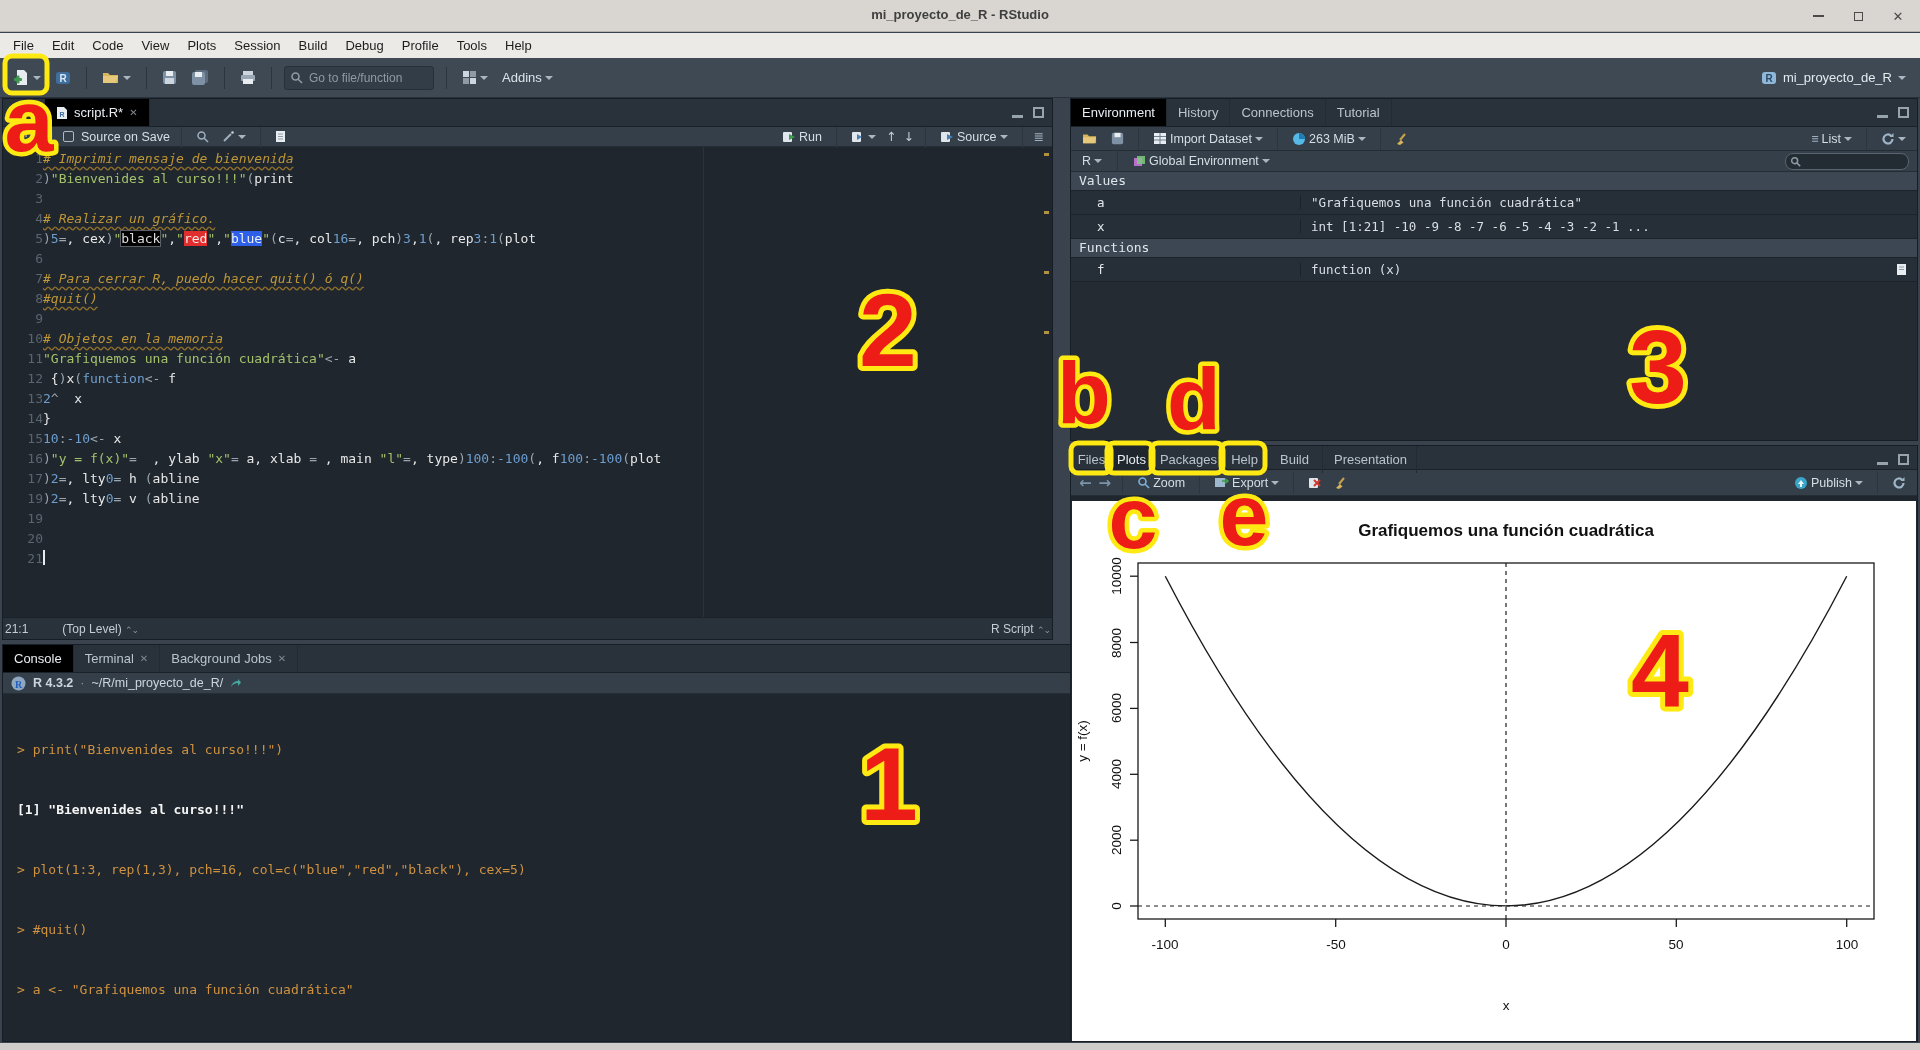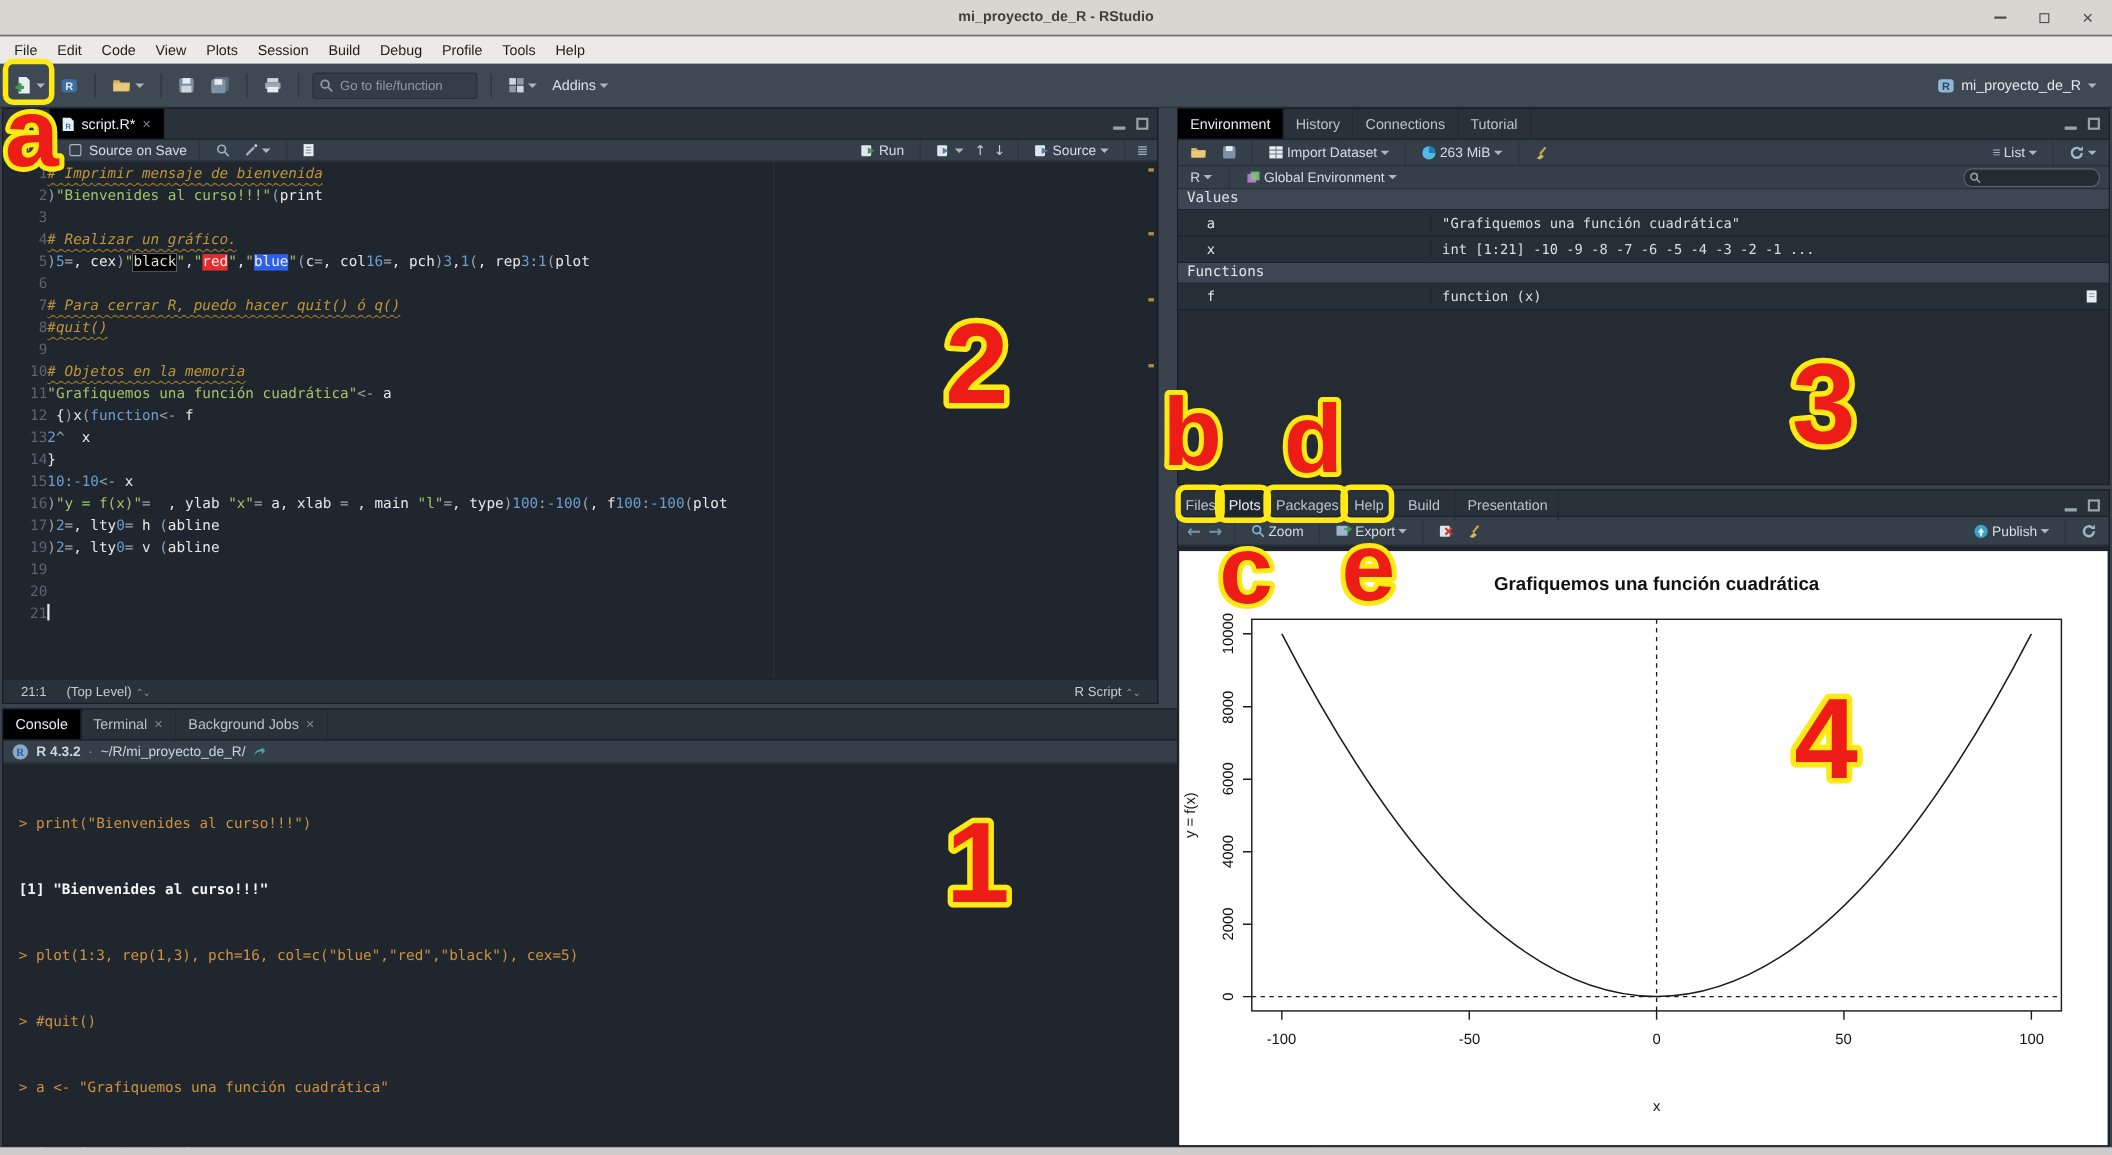--- a/index.html
+++ b/index.html
@@ -50,21 +50,21 @@
   .tk-t { color:#e8e8e8; }
   .tk-s { color:#a3c26b; }
   .tk-n { color:#6d9ecf; }
   .tk-k { color:#6d9ecf; }
   .tk-o, .tk-p { color:#9aa5ae; }
   .tk-hb { color:#eaf1f8; background:#2e5fe8; }
   .tk-hr { color:#f6e8e8; background:#e02d2d; }
   .tk-hk { color:#dcdcdc; background:#000; box-shadow:0 0 0 1px #5a6066; }
   .ecaret { display:inline-block; width:2px; height:15px; background:#e6ecf1; vertical-align:-2px; }
   .lintmark { position:absolute; right:3px; width:5px; height:3px; background:#b0913f; }
-  .statusbar { position:absolute; left:0; bottom:0; width:100%; height:22px; background:#29313a; border-top:1px solid #1a2128; display:flex; align-items:center; font-size:12px; color:#c3cdd6; padding:0 16px; gap:18px; }
+  .statusbar { position:absolute; left:0; bottom:0; width:100%; height:22px; background:#29313a; border-top:1px solid #1a2128; display:flex; align-items:center; font-size:12px; color:#c3cdd6; padding:0 2px; gap:34px; }
   .statusbar .right { margin-left:auto; }
   .updn { color:#8d98a2; font-size:9px; letter-spacing:-1px; }
 
   
   #console-pane { left:2px; top:644px; width:1195px; height:398px; }
   .conheader { height:21px; background:#353f4a; border-bottom:1px solid #242c34; display:flex; align-items:center; gap:7px; padding:0 8px; color:#cdd6de; font-size:12.5px; }
   .conbody { padding:6px 0 0 14px; font-family:"DejaVu Sans Mono",monospace; font-size:13px; line-height:20px; white-space:pre; }
   .cl-cmd { color:#cf9240; }
   .cl-out { color:#f5f5f5; font-weight:bold; }
 

